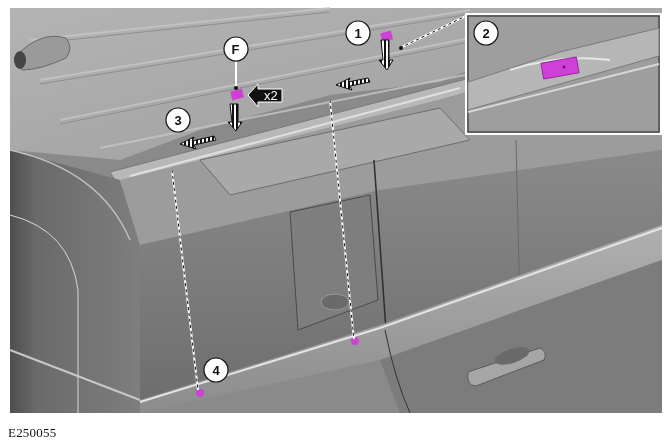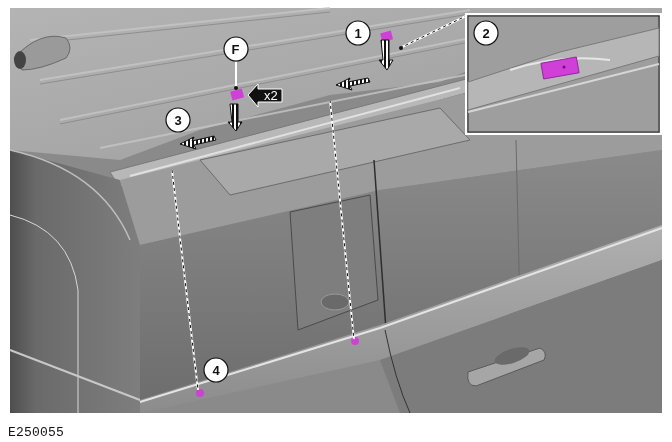--- a/index.html
+++ b/index.html
@@ -2,21 +2,21 @@
 <html><head>
   <meta charset="utf-8">
   <style>
     html, body { margin: 0; padding: 0; background: #ffffff; }
     body { width: 672px; height: 442px; position: relative; overflow: hidden;
            font-family: "Liberation Sans", sans-serif; }
     #figure { position: absolute; left: 0; top: 0; width: 672px; height: 442px; }
     .callout-text { font-family: "Liberation Sans", sans-serif; font-weight: bold; font-size: 13px; fill: #111; }
     .x2-text { font-family: "Liberation Sans", sans-serif; font-size: 13px; fill: #fff; }
     #fig-id { position: absolute; left: 8px; top: 425px; font-size: 13px; color: #111;
-              font-family: Liberation Mono, monospace; letter-spacing: 0.2px; }
+              font-family: Liberation Serif, serif; letter-spacing: 0.2px; }
   </style>
 </head>
 <body>
 
 <svg id="figure" viewBox="0 0 672 442" xmlns="http://www.w3.org/2000/svg">
   <defs>
     <linearGradient id="roofGrad" x1="0" y1="0" x2="1" y2="1">
       <stop offset="0" stop-color="#b4b4b4"></stop>
       <stop offset="1" stop-color="#9c9c9c"></stop>
     </linearGradient>

